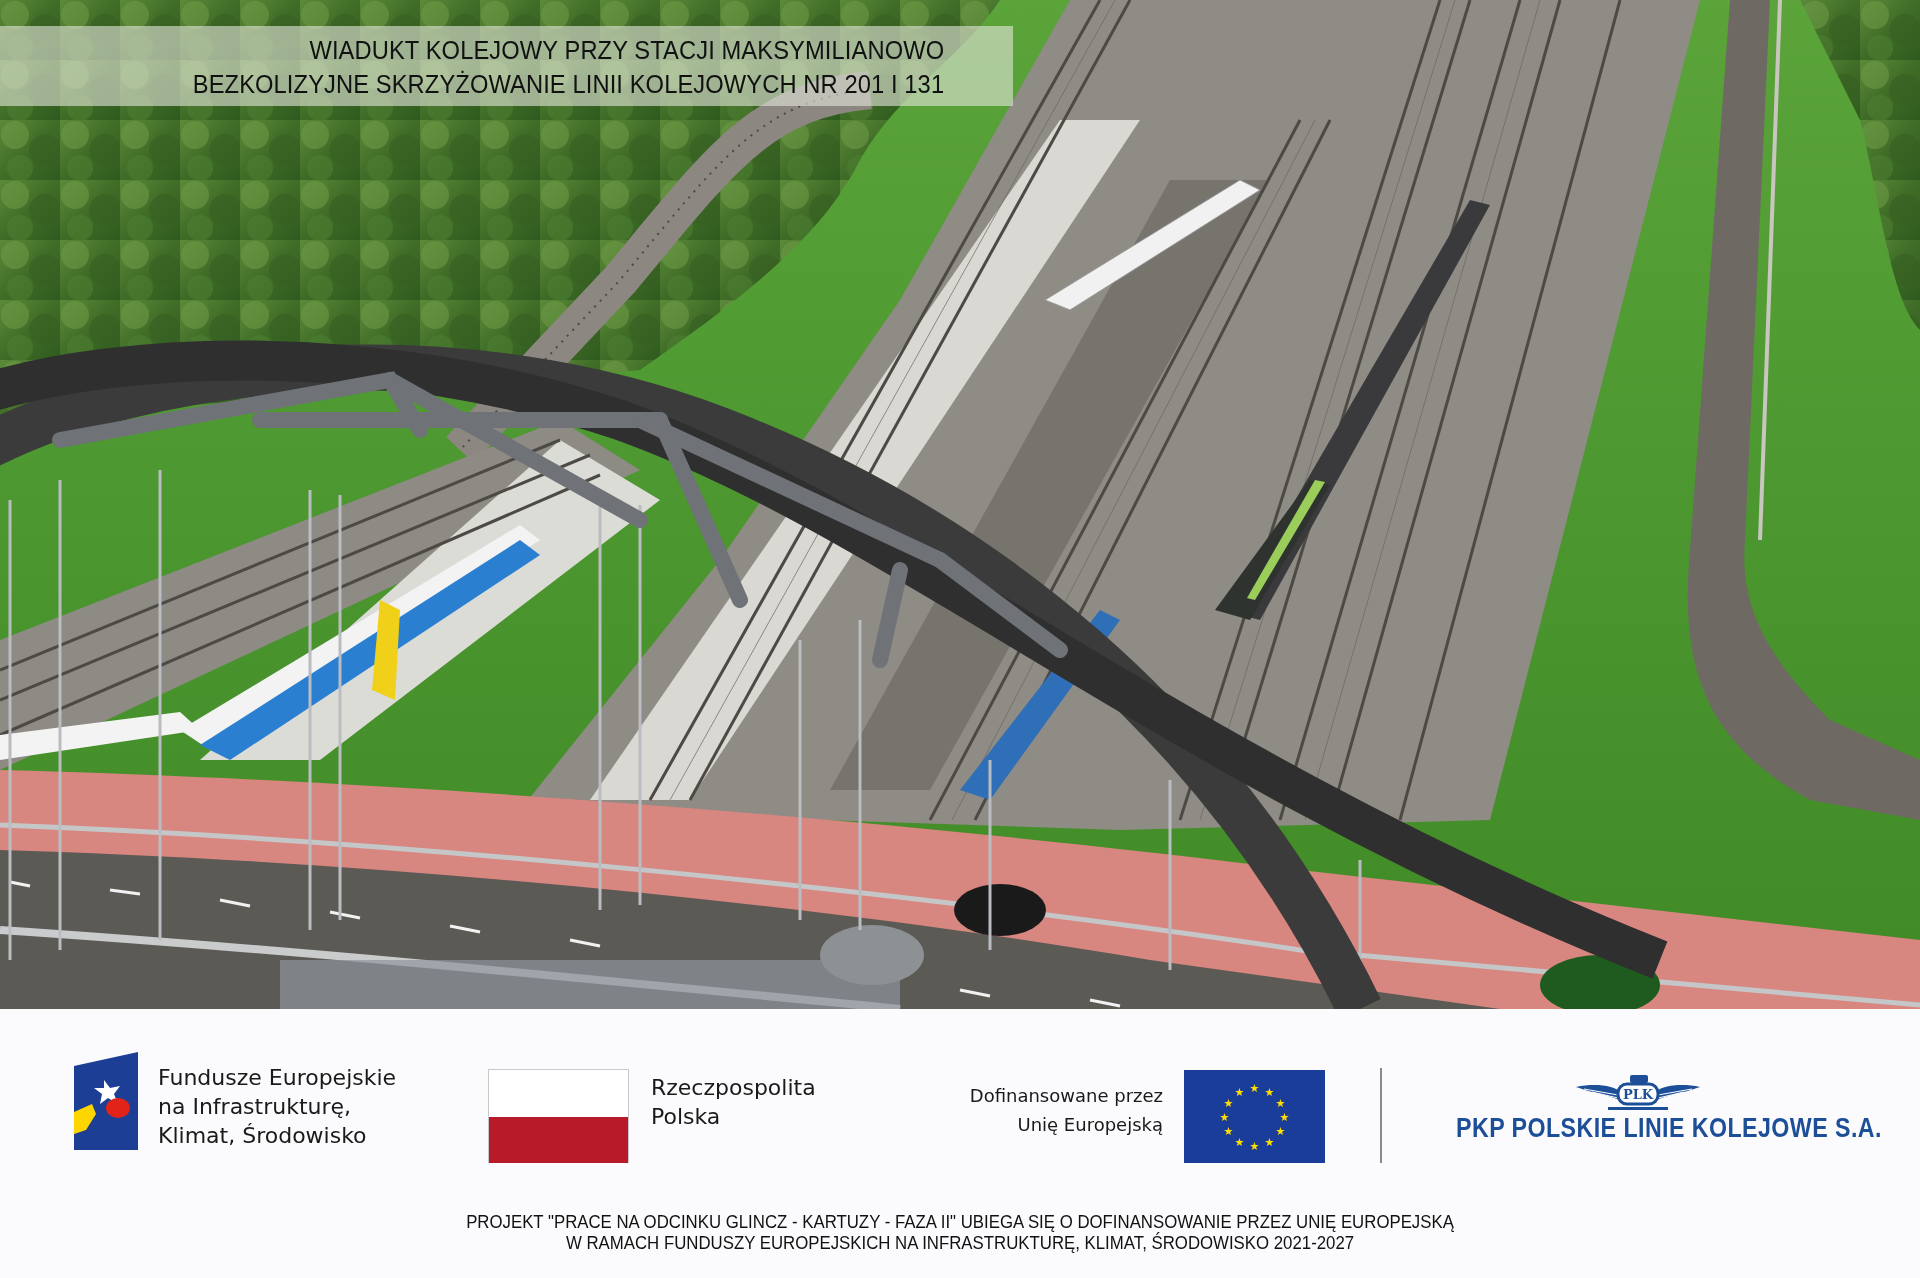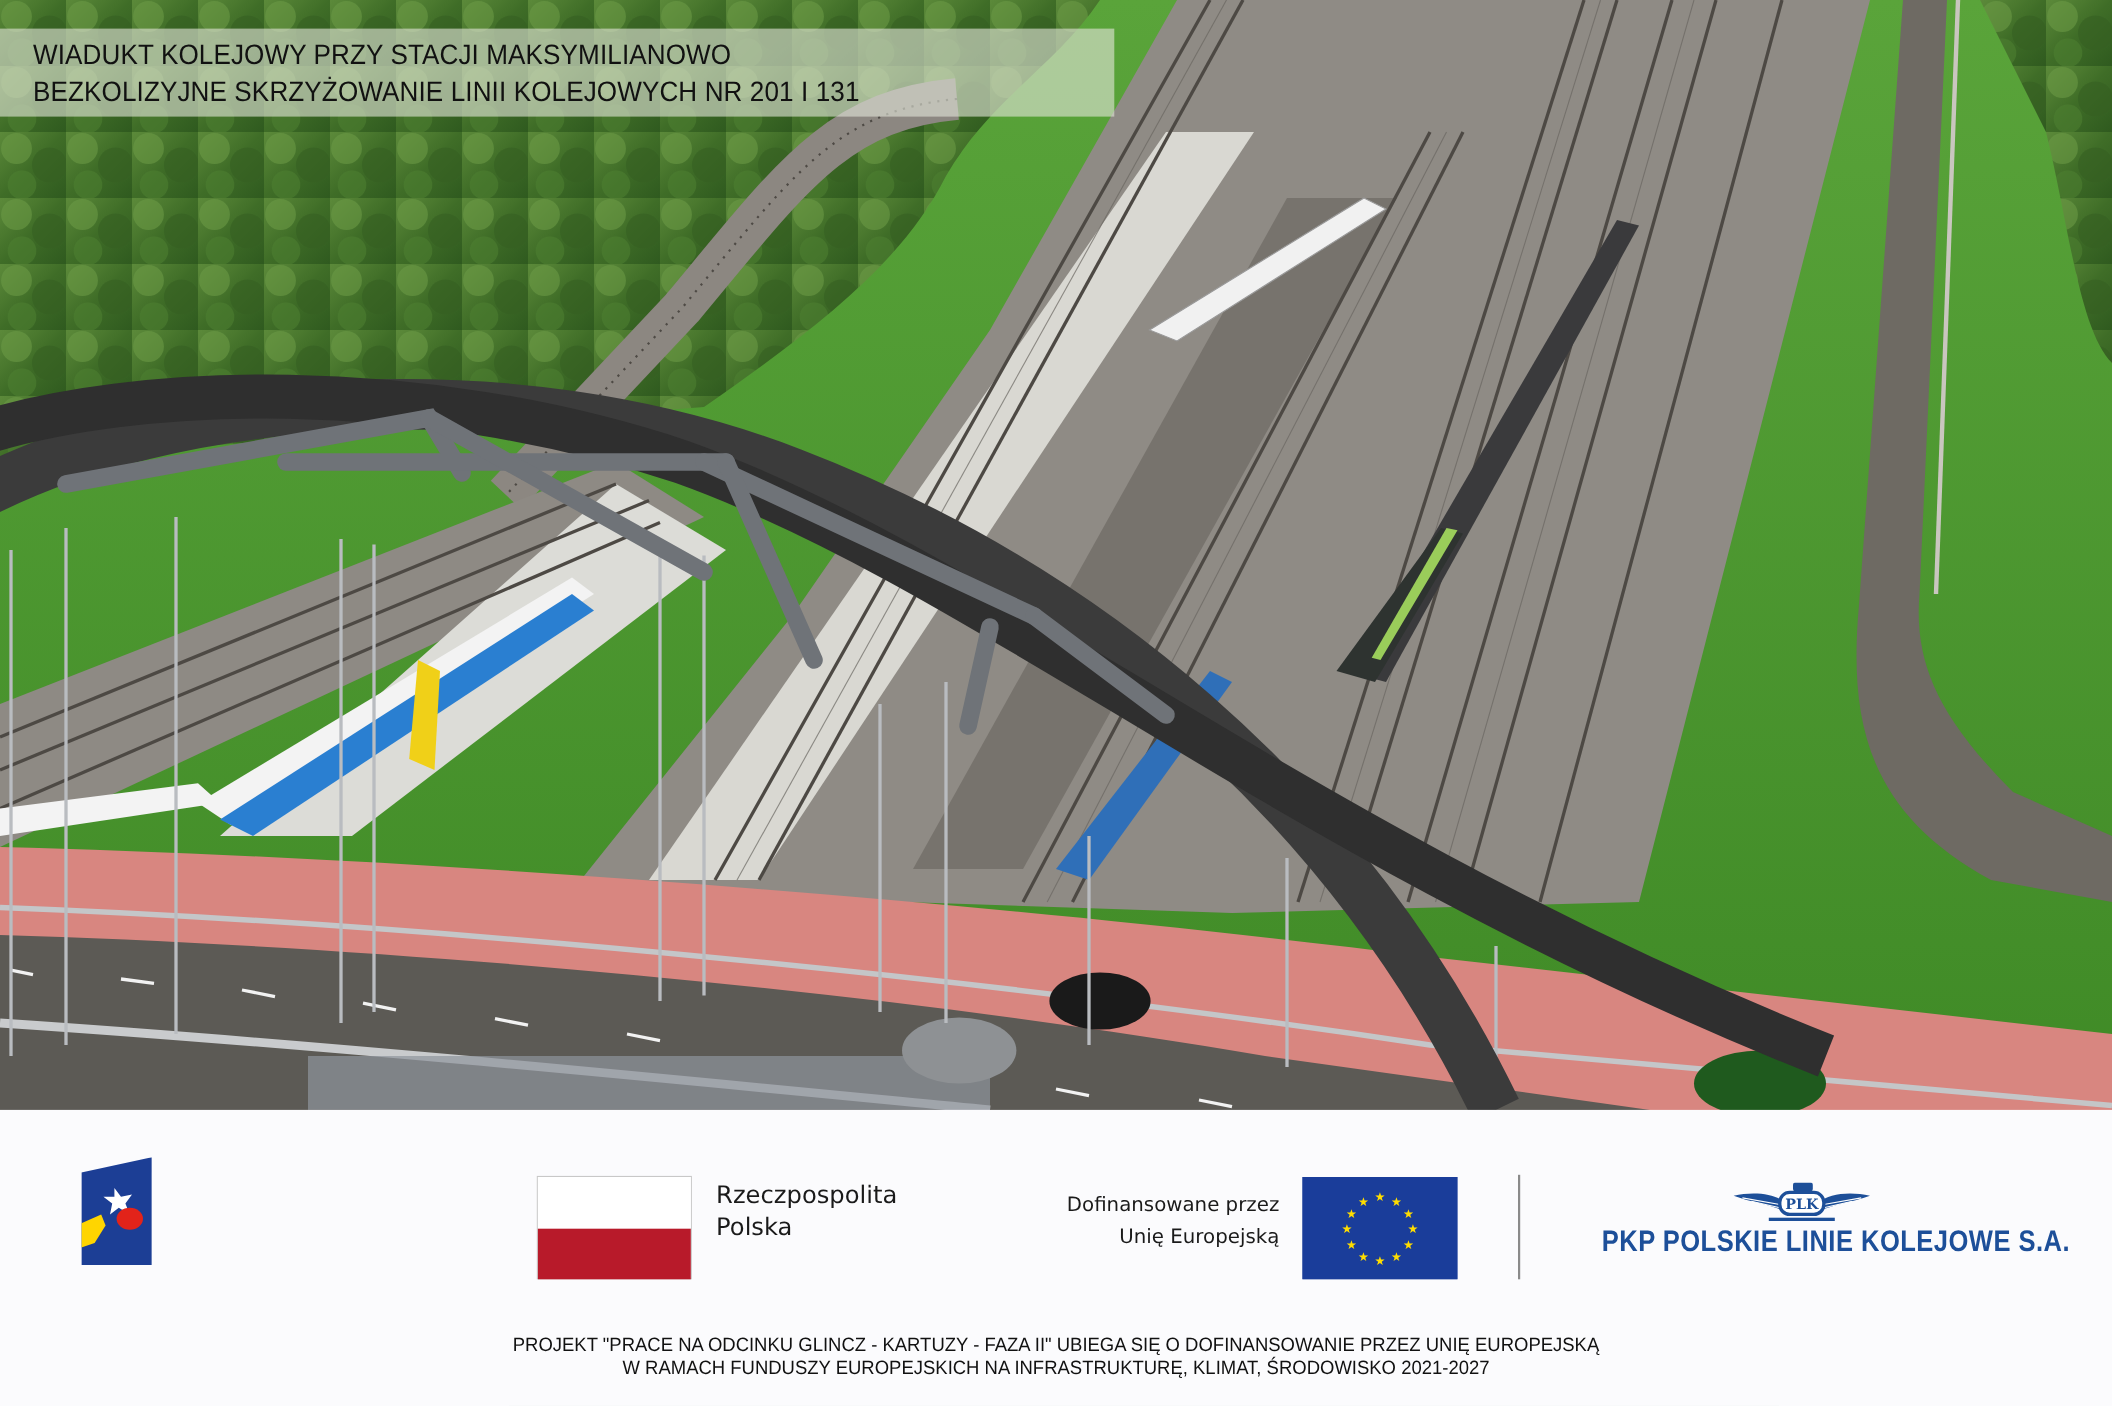--- a/index.html
+++ b/index.html
@@ -7,20 +7,21 @@
   body { position: relative; font-family: "DejaVu Sans", sans-serif; }
 
   
   .render { position: absolute; left: 0; top: 0; width: 1920px; height: 1009px; overflow: hidden; background: #6f9a3c; }
   .render svg { position: absolute; left: 0; top: 0; }
 
   .title-box {
     position: absolute; left: 0; top: 26px; width: 1013px; height: 80px;
     background: rgba(225, 228, 215, 0.62);
     padding: 7px 0 0 30px;
+    text-align: right;
   }
   .title-line {
     font-family: "Liberation Sans", sans-serif;
     font-size: 25.5px; color: #111; line-height: 34px; letter-spacing: 0.1px;
     transform: scaleX(0.93); transform-origin: left center; white-space: nowrap;
   }
 
   
   .footer { position: absolute; left: 0; top: 1009px; width: 1920px; height: 269px; background: #fbfbfd; }
 
@@ -199,20 +200,25 @@
 </div>
 
 <div class="footer">
 
   <svg class="fe-logo" viewBox="0 0 64 98">
     <polygon points="0,14 64,0 64,98 0,98" fill="#1c3e95"></polygon>
     <polygon points="30,28 36,36 46,34 40,42 44,52 34,46 26,52 28,42 20,36 30,36" fill="#ffffff"></polygon>
     <ellipse cx="44" cy="56" rx="12" ry="10" fill="#e2231a"></ellipse>
     <polygon points="0,60 18,52 22,62 12,78 0,82" fill="#ffd500"></polygon>
   </svg>
+  <div class="fe-text">
+    <div>Fundusze Europejskie</div>
+    <div>na Infrastrukturę,</div>
+    <div>Klimat, Środowisko</div>
+  </div>
 
   <div class="pl-flag">
     <div class="w"></div>
       <div class="r"></div>
   </div>
   <div class="pl-text">
     <div>Rzeczpospolita</div>
     <div>Polska</div>
   </div>
 

